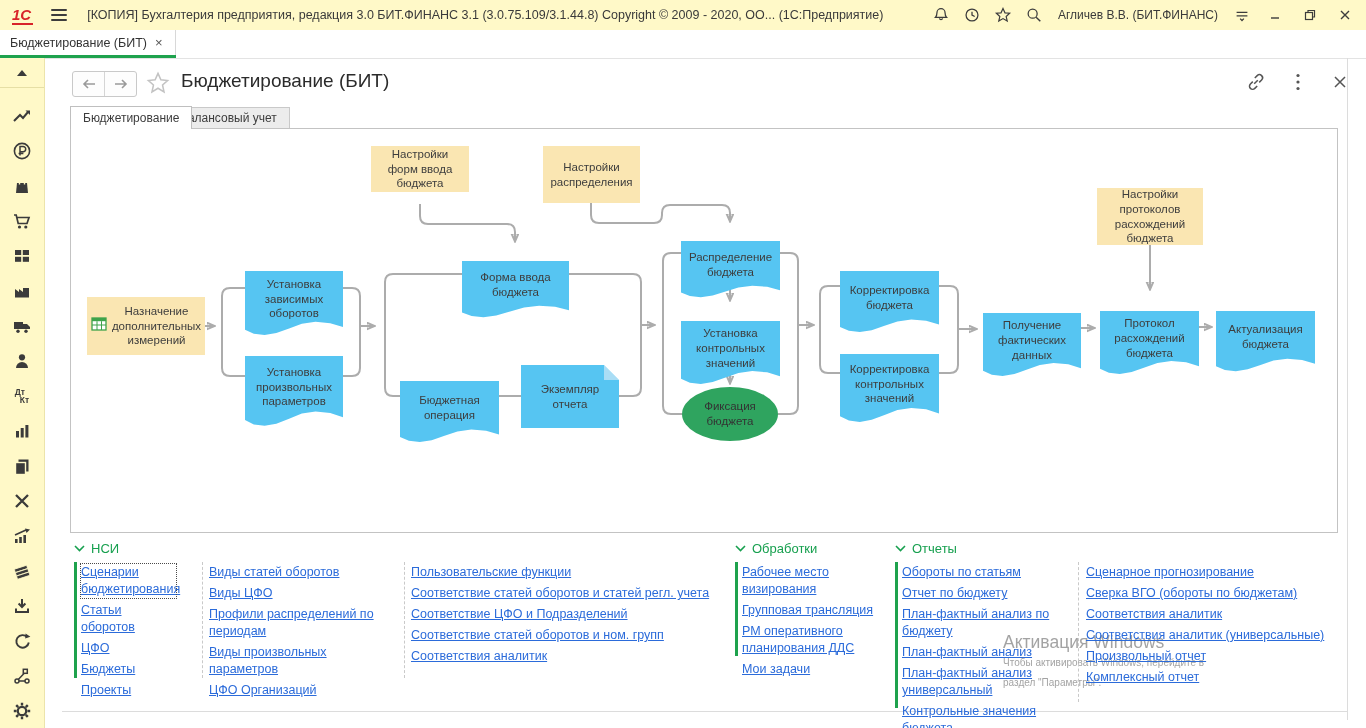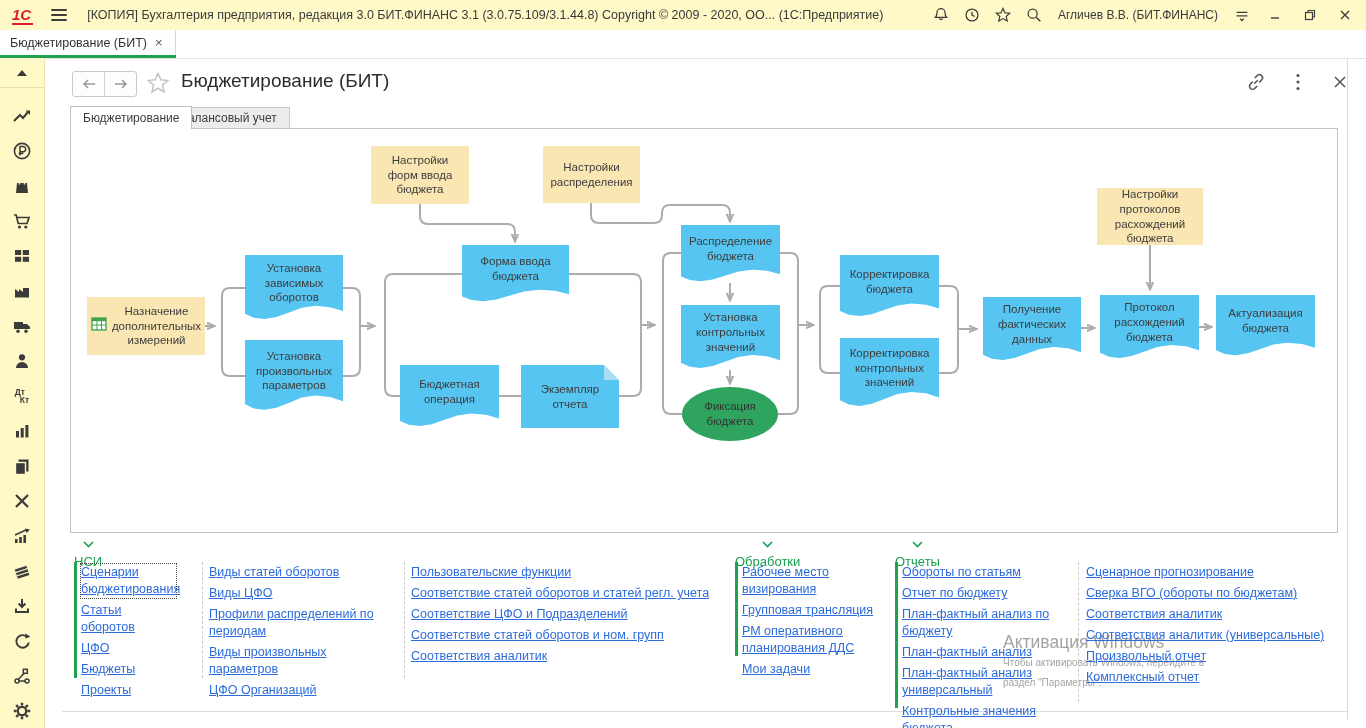--- a/index.html
+++ b/index.html
@@ -41,30 +41,30 @@
   .itab{position:absolute;box-sizing:border-box;font-size:12px;color:#3c3c3c;display:flex;align-items:center;padding:0 12px;cursor:pointer;}
   .itab.active{left:70px;top:106px;height:23px;background:#fff;border:1px solid #bfbfbf;border-bottom:none;z-index:3;}
   .itab.inactive{left:167px;top:107px;height:22px;background:#ececec;border:1px solid #c9c9c9;z-index:1;}
   
   .panel{position:absolute;left:70px;top:128px;width:1268px;height:405px;border:1px solid #c3c3c3;background:#fff;box-sizing:border-box;z-index:2;}
   .edge-v{position:absolute;left:1347px;top:58px;width:0;height:662px;border-left:1px solid #dcdcdc;}
   .edge-h{position:absolute;left:62px;top:711px;width:1286px;height:0;border-top:1px solid #dcdcdc;}
   .node{position:absolute;z-index:4;display:flex;align-items:center;justify-content:center;text-align:center;font-size:11.5px;line-height:1.3;color:#3d3d3d;box-sizing:border-box;padding:3px 5px;cursor:pointer;}
   .ybox{background:#FAE6B2;}
   .wbox{background:#56C5F2;padding-bottom:13px;
-        clip-path:polygon(0 0,100% 0,100% 85%,87% 79%,72% 77%,58% 80%,45% 87%,32% 94%,20% 97%,9% 95%,0 89%);}
+        clip-path:polygon(0 0,100% 0,100% 85%,87% 79%,72% 77%,58% 80%,45% 87%,32% 94%,20% 97%,9% 95%,0 89%);margin-top:16px;}
   .dbox{background:#56C5F2;}
   .dbox .fold-w{position:absolute;top:0;right:0;width:0;height:0;border-top:15px solid #fff;border-left:15px solid transparent;}
   .dbox .fold-b{position:absolute;top:0;right:0;width:0;height:0;border-bottom:15px solid #a9ddf5;border-right:15px solid transparent;}
   .ebox{background:#2FA45F;border-radius:50%;color:#333;}
   .nz-ic{flex:0 0 auto;margin-right:5px;}
   svg.connectors{position:absolute;left:0;top:0;width:1366px;height:728px;z-index:3;pointer-events:none;}
   svg.connectors path{stroke:#ACACAC;stroke-width:2;fill:none;}
   
-  .sec-h{position:absolute;display:flex;align-items:center;gap:6px;font-size:13px;color:#17A04F;cursor:pointer;z-index:5;flex-direction:column;}
+  .sec-h{position:absolute;display:flex;align-items:center;gap:6px;font-size:13px;color:#17A04F;cursor:pointer;z-index:5;}
   .gbar{position:absolute;width:3px;background:#1EA24D;z-index:5;}
   .dsep{position:absolute;width:0;border-left:1px dashed #c9c9c9;z-index:5;}
   .col{position:absolute;z-index:6;}
   .lnk{display:block;color:#2B6BDA;text-decoration:underline;font-size:12.5px;line-height:17px;margin-bottom:4px;cursor:pointer;}
   .lnk.focused{outline:1px dotted #4a4a4a;}
   .watermark{position:absolute;left:1003px;top:631px;color:rgba(128,128,128,0.72);z-index:5;pointer-events:none;}
   .watermark .w1{font-size:17.5px;line-height:22px;}
   .watermark .w2{font-size:10px;line-height:20px;}
 </style>
 </head>
@@ -354,21 +354,21 @@
         </svg>
     </span>
     <span>Назначение дополнительных измерений</span>
   </div>
   <div class="node wbox" style="left:245px;top:255px;width:98px;height:66px">
       <span>Установка зависимых оборотов</span>
     </div>
   <div class="node wbox" style="left:245px;top:340px;width:98px;height:72px">
       <span>Установка произвольных параметров</span>
     </div>
-  <div class="node ybox" style="left:371px;top:146px;width:98px;height:58px">
+  <div class="node ybox" style="left:371px;top:146px;width:98px;height:46px">
       <span>Настройки форм ввода бюджета</span>
     </div>
   <div class="node wbox" style="left:462px;top:245px;width:107px;height:58px">
       <span>Форма ввода бюджета</span>
     </div>
   <div class="node wbox" style="left:400px;top:365px;width:99px;height:63px">
       <span>Бюджетная операция</span>
     </div>
   <div class="node dbox" style="left:521px;top:365px;width:98px;height:63px">
     <span class="fold-b"></span>

